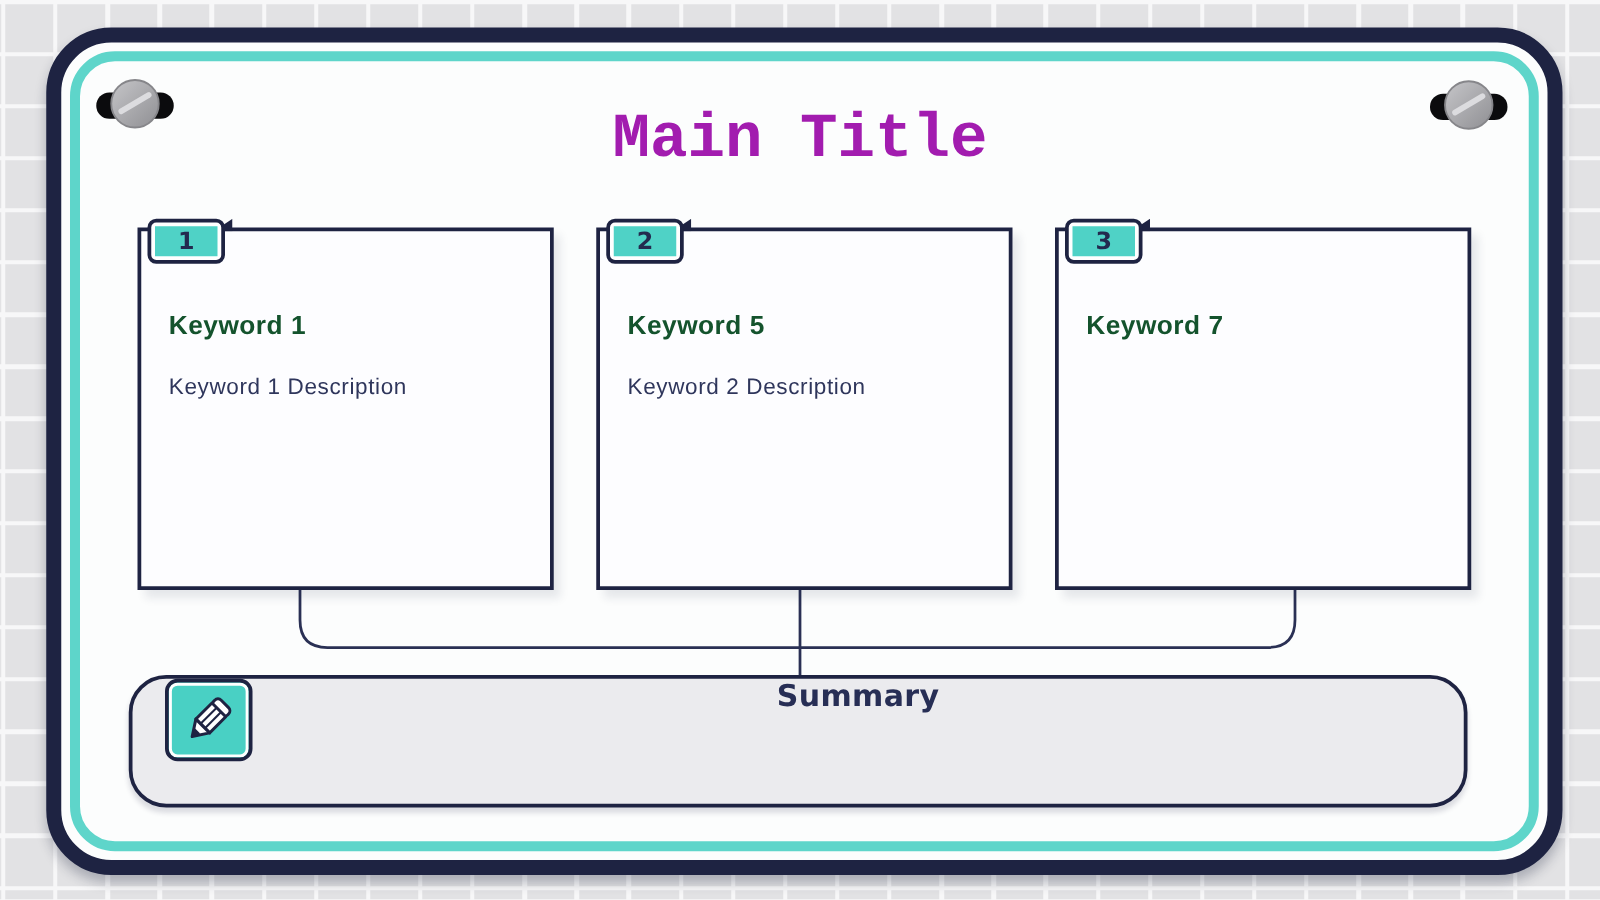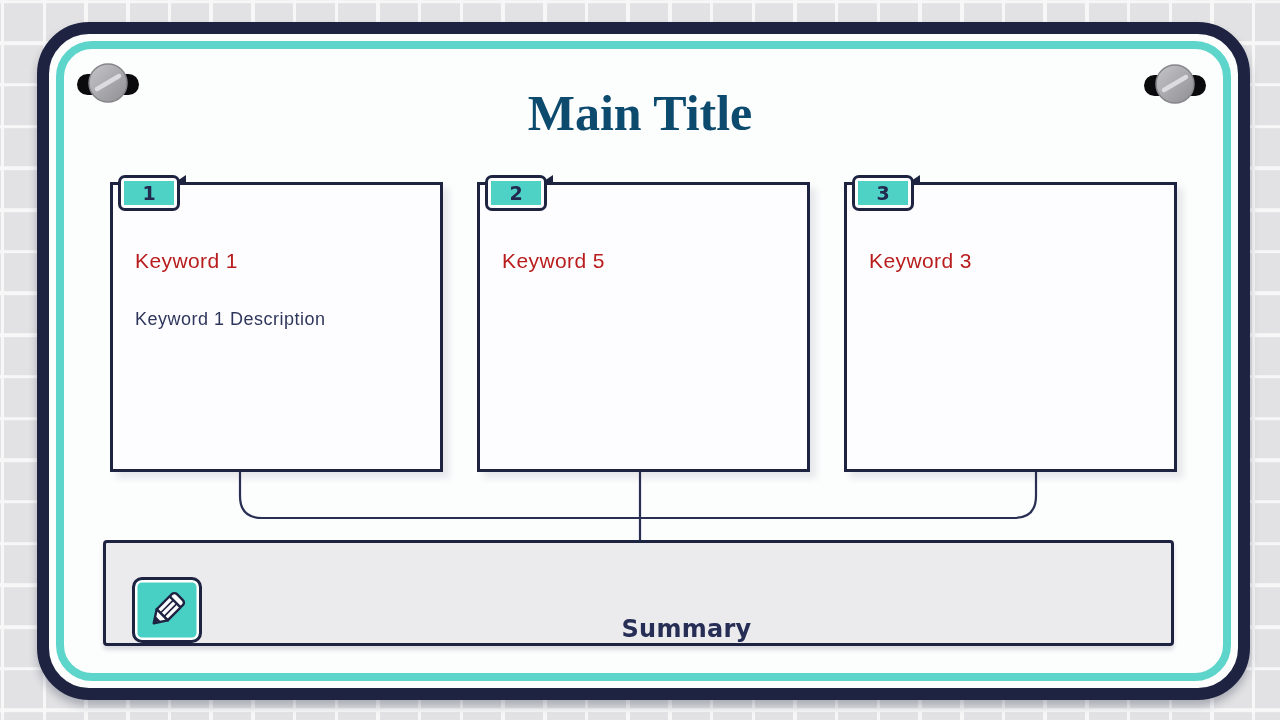--- a/index.html
+++ b/index.html
@@ -22,22 +22,22 @@
     position:absolute;inset:7px;border:8px solid #5ed5ca;border-radius:36px;
     pointer-events:none;
   }
   
   .screw{position:absolute;width:64px;height:48px;}
   .screw.left{left:76px;top:60px;}
   .screw.right{left:1143px;top:61px;}
   
   .main-title{
     position:absolute;left:0;right:0;top:84px;text-align:center;
-    font-family:Liberation Serif, serif;font-weight:700;font-size:50px;
-    color:#0c4a6e;letter-spacing:0px;
+    font-family:Liberation Mono, monospace;font-weight:700;font-size:50px;
+    color:#a21caf;letter-spacing:0px;
   }
   
   .connectors{position:absolute;left:0;top:0;width:1280px;height:720px;z-index:1;pointer-events:none;}
   
   .card{
     position:absolute;top:182px;width:327px;height:284px;
     background:#fdfdff;border:3px solid #1e2342;
     box-shadow:6px 6px 7px rgba(31,36,68,0.10);z-index:2;
   }
   .card.c1{left:110px;}
@@ -49,32 +49,32 @@
     position:absolute;inset:0;background:#ffffff;border:3.5px solid #1e2342;
     border-radius:7px;padding:3px;box-sizing:border-box;
   }
   .tab-fill{
     width:100%;height:100%;background:#4fd2c6;
     display:flex;align-items:center;justify-content:center;
     font-family:"DejaVu Sans",sans-serif;font-weight:700;font-size:19px;color:#232a4f;
   }
   .card h3{
     position:absolute;left:22px;top:64px;margin:0;
-    font-size:21px;font-weight:400;color:#b91c1c;letter-spacing:0.4px;
+    font-size:21px;font-weight:700;color:#14532d;letter-spacing:0.4px;
   }
   .card p{
-    position:absolute;left:22px;top:124px;margin:0;
+    position:absolute;left:22px;top:114px;margin:0;
     font-size:18px;font-weight:400;color:#2f365c;letter-spacing:0.5px;
   }
   
   .summary-bar{
     position:absolute;left:103px;top:540px;width:1065px;height:100px;
-    background:#ebebee;border:3px solid #1e2342;border-radius:4px;
+    background:#ebebee;border:3px solid #1e2342;border-radius:30px;
     box-shadow:0 4px 4px rgba(31,36,68,0.15);
-    display:flex;align-items:flex-end;z-index:2;
+    display:flex;align-items:flex-start;z-index:2;
   }
   .pencil-box{
     width:64px;height:60px;margin-left:26px;flex:0 0 auto;
     background:#49d0c4;border:3.5px solid #1e2342;border-radius:10px;
     box-shadow:inset 0 0 0 2.5px #ffffff;
     display:flex;align-items:center;justify-content:center;
   }
   .summary-label{
     flex:1;text-align:center;
     font-family:"DejaVu Sans",sans-serif;font-weight:700;font-size:24px;color:#272e55;
@@ -130,32 +130,33 @@
 <div class="card c2">
   <div class="tab">
     <svg class="tab-flap" viewBox="0 0 15 10">
         <path d="M0 10 L15 0 L15 10 Z" fill="#1e2342"></path>
       </svg>
     <div class="tab-body">
         <div class="tab-fill">2</div>
       </div>
   </div>
   <h3>Keyword 5</h3>
+  <p>Keyword 2 Description</p>
 </div>
 
 <div class="card c3">
   <div class="tab">
     <svg class="tab-flap" viewBox="0 0 15 10">
         <path d="M0 10 L15 0 L15 10 Z" fill="#1e2342"></path>
       </svg>
     <div class="tab-body">
         <div class="tab-fill">3</div>
       </div>
   </div>
-  <h3>Keyword 3</h3>
+  <h3>Keyword 7</h3>
 </div>
 
 <div class="summary-bar">
   <div class="pencil-box">
     <svg width="50" height="50" viewBox="0 0 48 48">
       <g transform="rotate(45 24 24)" stroke="#1e2342" stroke-width="2.3" stroke-linejoin="round">
         <rect x="16.5" y="6.5" width="15" height="8" rx="3.5" fill="#ffffff"></rect>
         <rect x="16.5" y="13" width="15" height="17.5" fill="#ffffff"></rect>
         <line x1="21.6" y1="13" x2="21.6" y2="30.5" stroke-width="1.6"></line>
         <line x1="26.4" y1="13" x2="26.4" y2="30.5" stroke-width="1.6"></line>

